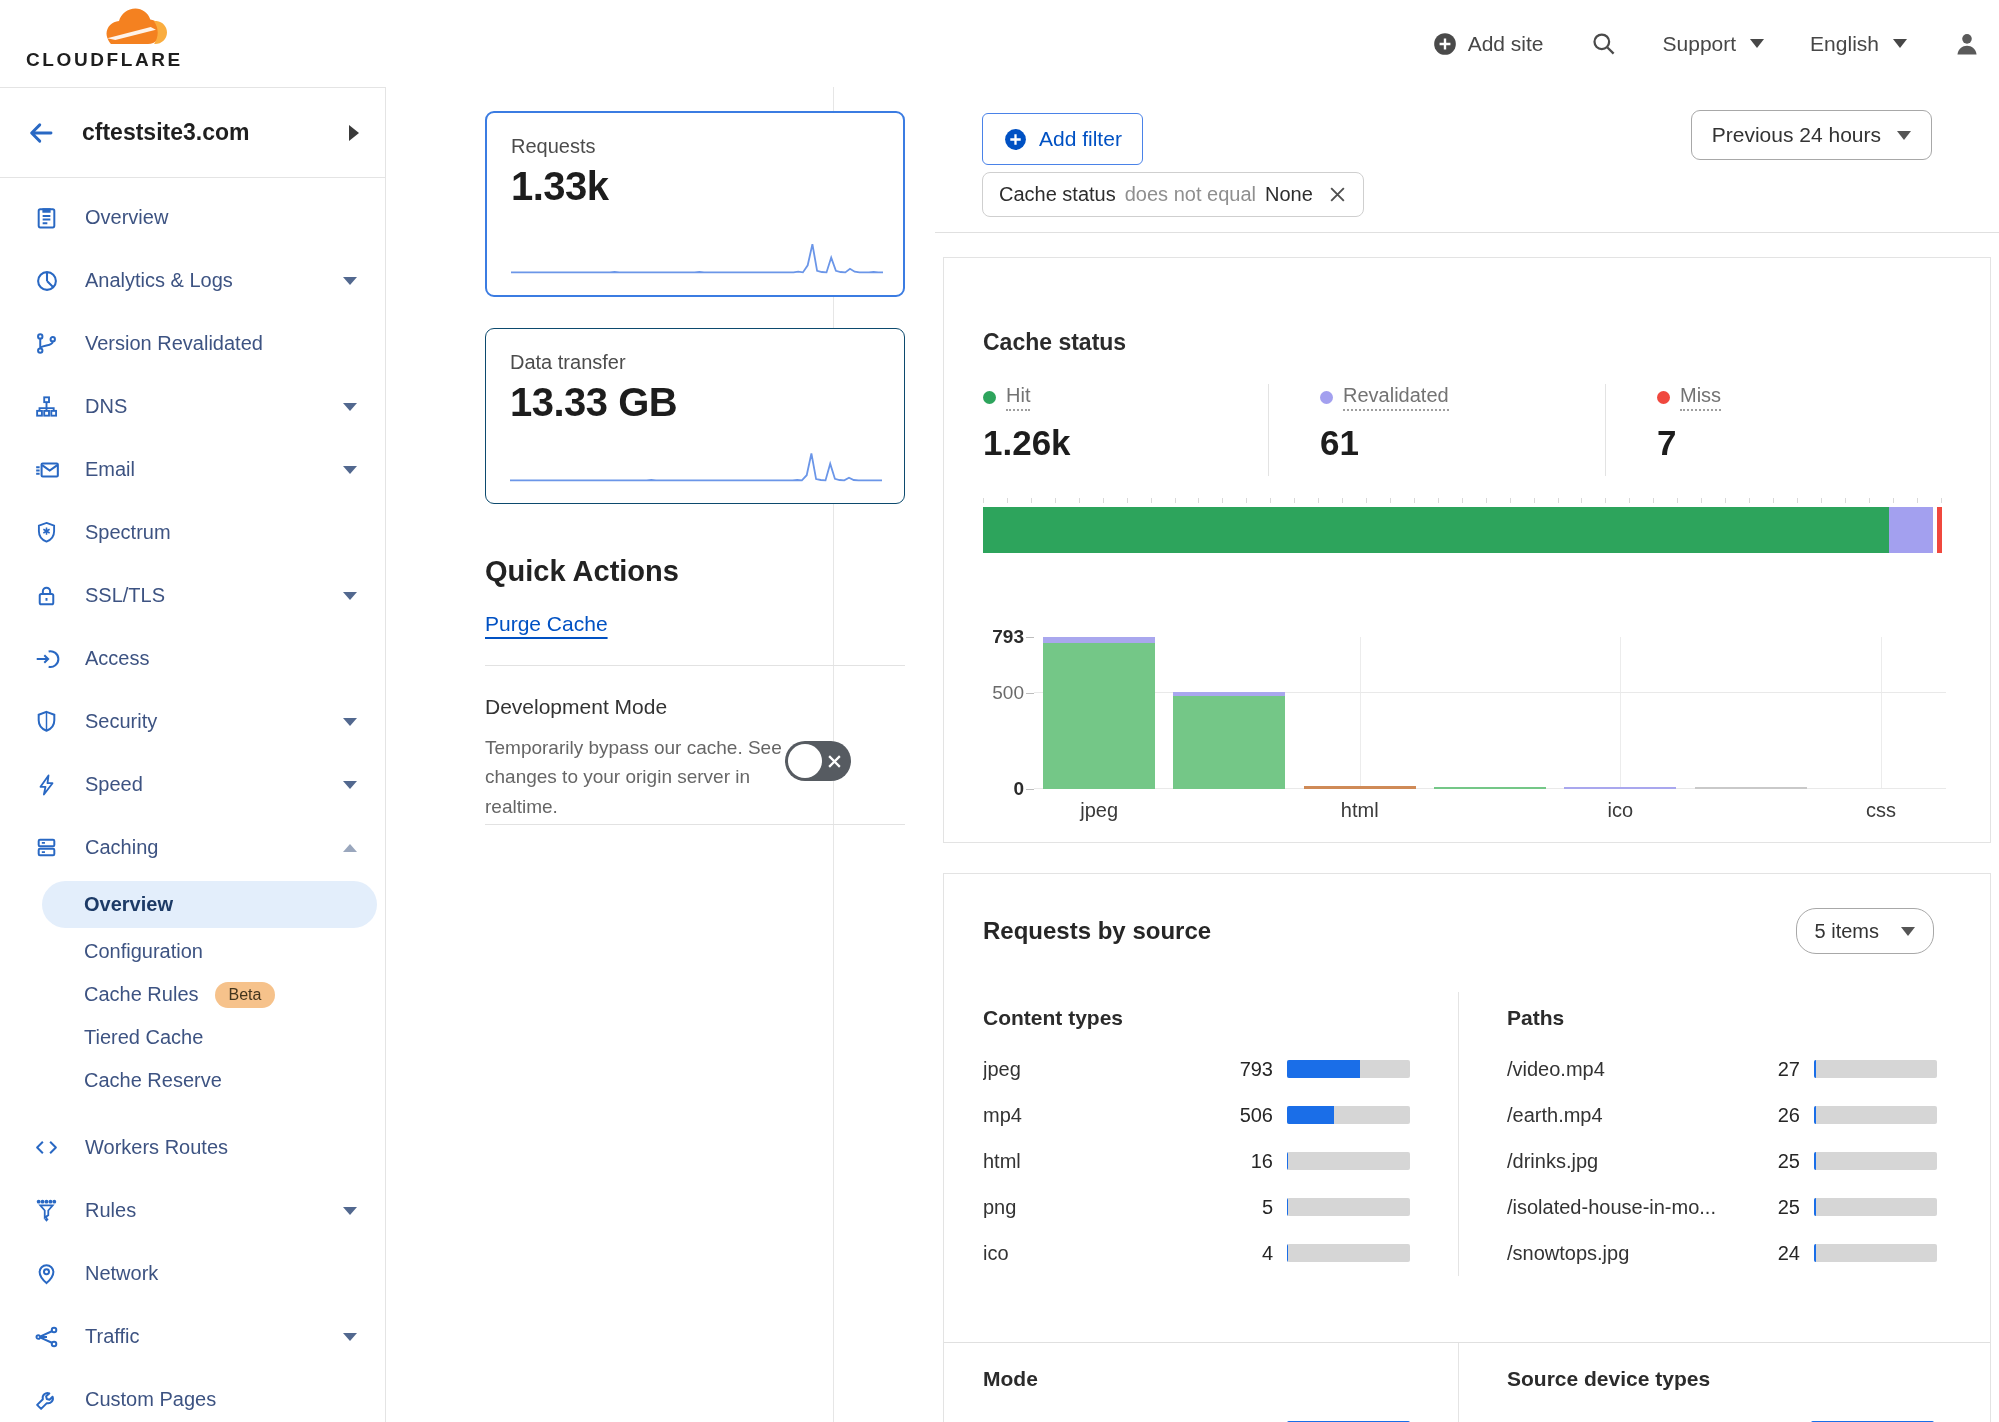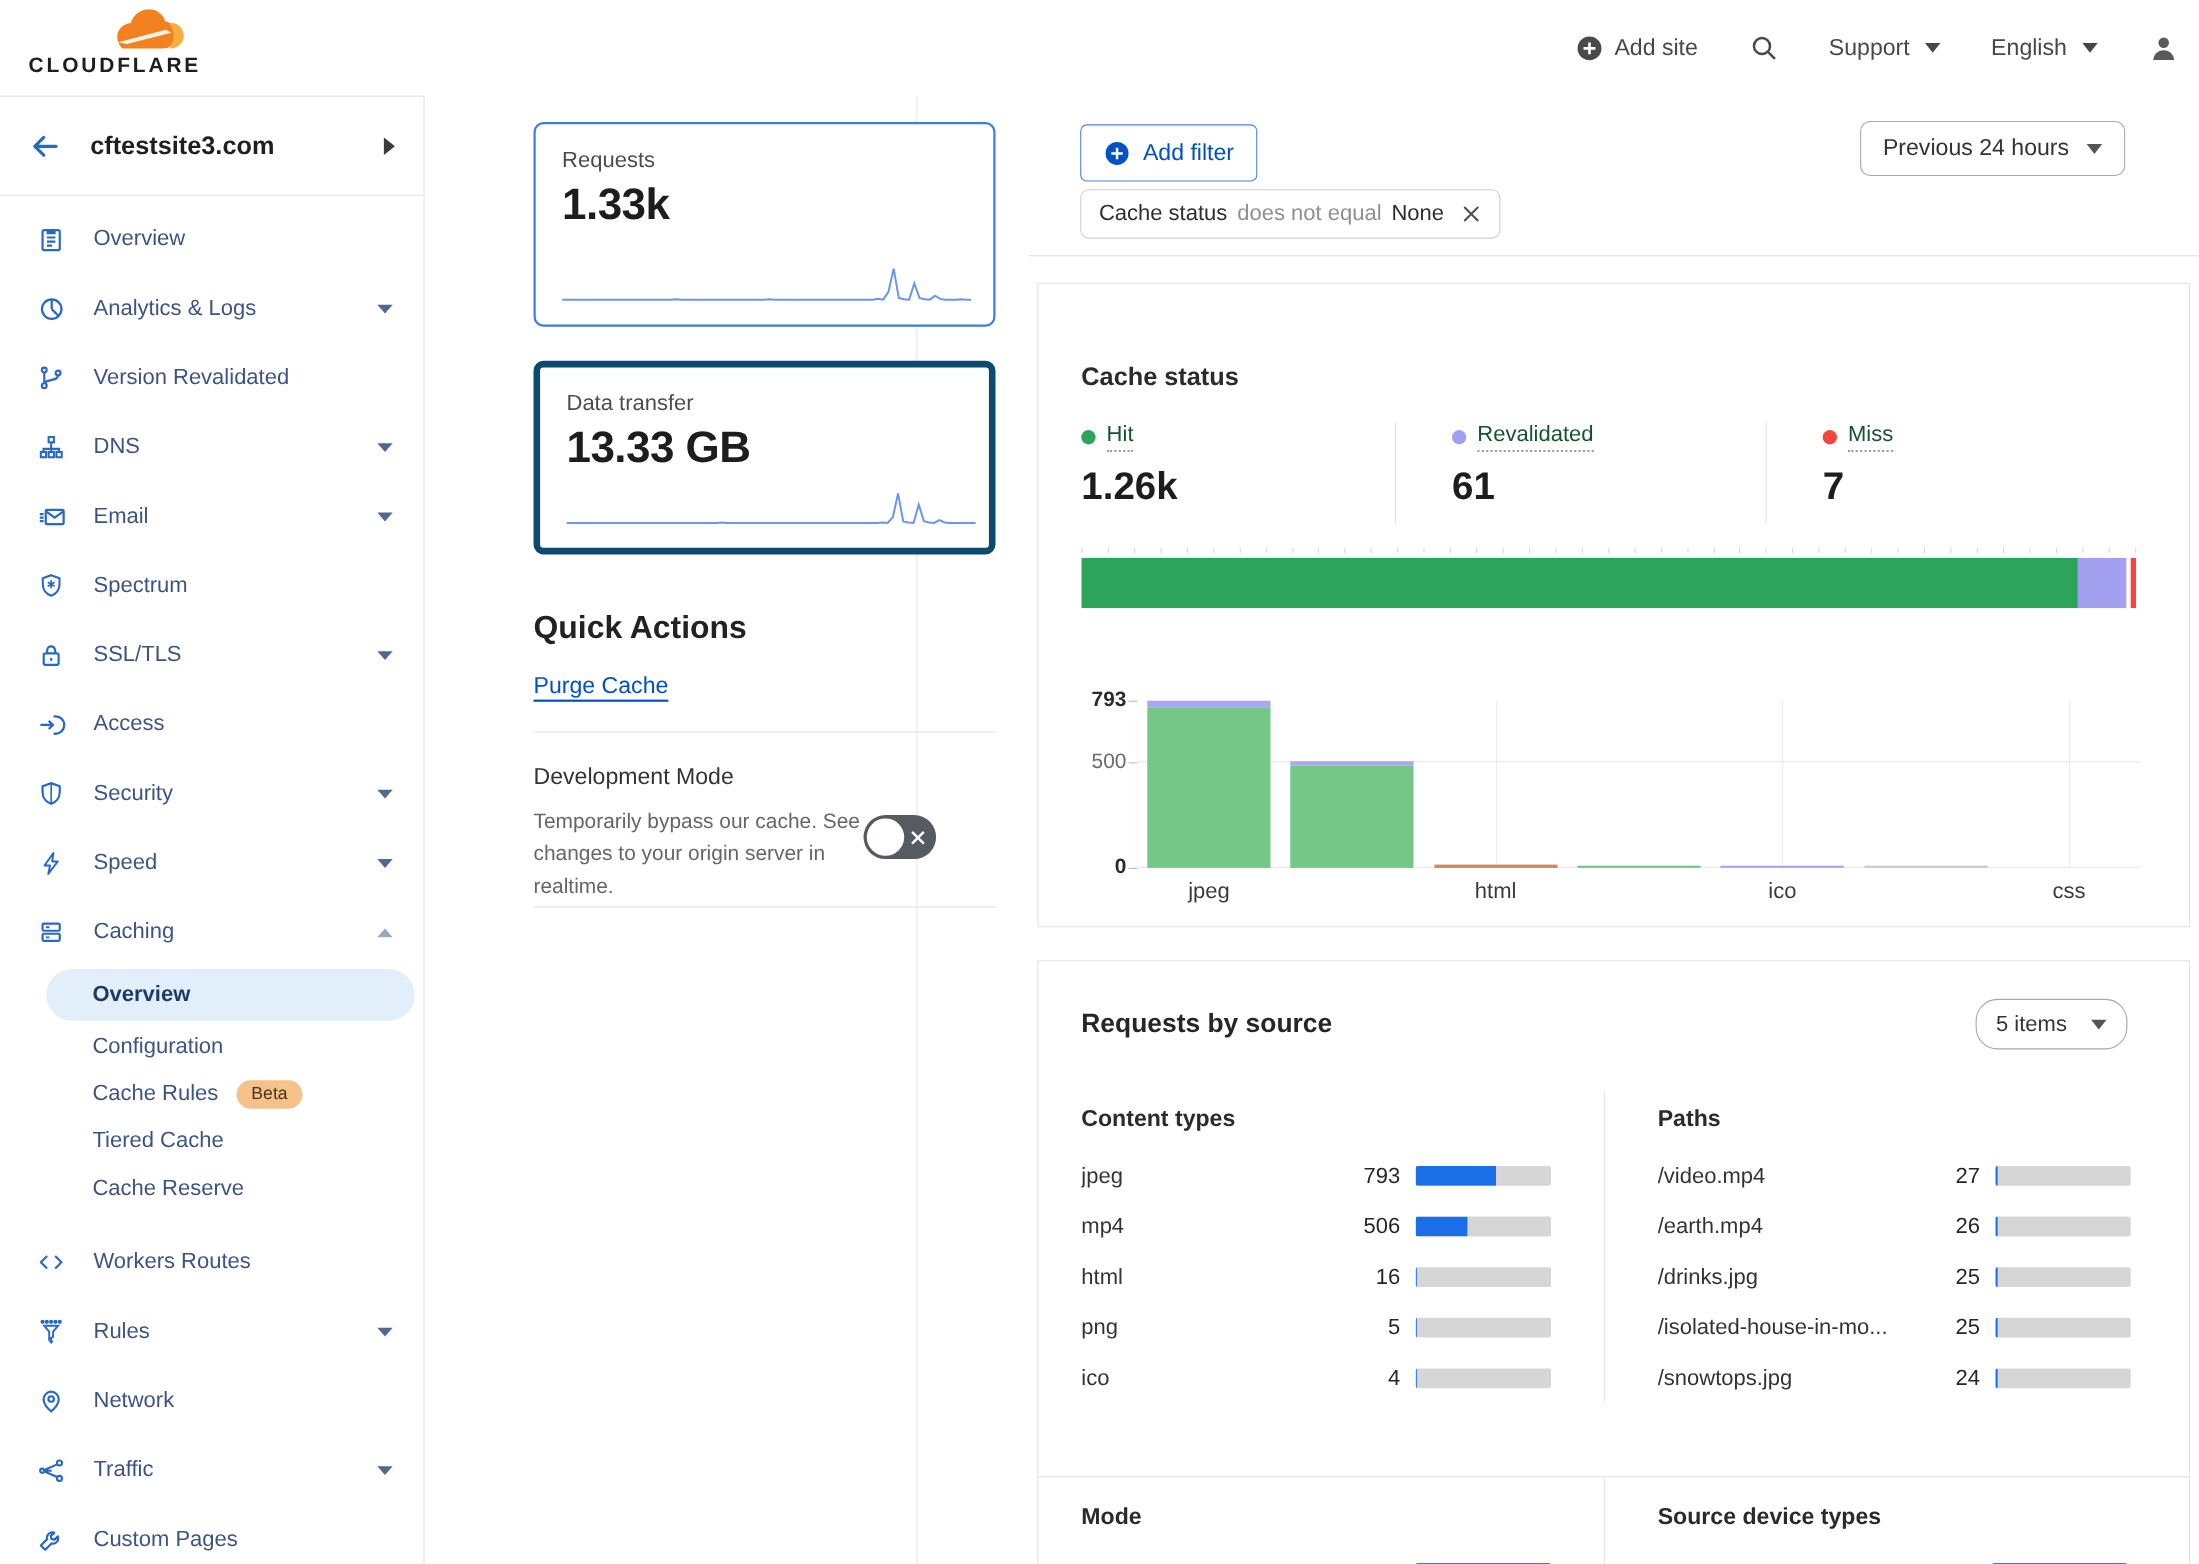--- a/index.html
+++ b/index.html
@@ -27,21 +27,21 @@
   .side-item .lbl{margin-left:25px;font-size:20px;color:#3d5382;}
   .side-caret{position:absolute;right:28px;width:0;height:0;border-left:7px solid transparent;border-right:7px solid transparent;border-top:8px solid #52688f;}
   .side-caret.up{border-top:none;border-bottom:8px solid #9aa7bd;}
   .sub-item{position:relative;height:43px;display:flex;align-items:center;padding-left:84px;font-size:20px;color:#3d5382;cursor:pointer;}
   .sub-active{height:47px;margin:2px 8px 2px 42px;padding-left:42px;background:#e3eefb;border-radius:24px;}
   .sub-active .sub-lbl{font-weight:700;color:#1c3a66;}
   .badge{margin-left:16px;background:#f6c28b;color:#43351d;font-size:16px;padding:4px 14px;border-radius:13px;}
 
   
   .midcol{position:absolute;left:387px;top:87px;width:447px;height:1335px;border-right:1px solid #e6e6e6;background:#fff;}
-  .mcard{position:absolute;left:98px;width:420px;background:#fff;border:6px solid #0c4a6e;border-radius:9px;padding:22px 24px 16px 24px;cursor:pointer;}
+  .mcard{position:absolute;left:98px;width:420px;background:#fff;border:1px solid #0c4a6e;border-radius:9px;padding:22px 24px 16px 24px;cursor:pointer;}
   .mcard.selected{border:2.5px solid #3b7ce2;}
   .mcard .mlabel{font-size:20px;color:#4c4c4c;}
   .mcard .mvalue{font-size:40px;font-weight:700;color:#1d1d1d;margin-top:6px;letter-spacing:-0.5px;}
   .sparkline{position:absolute;left:24px;right:22px;bottom:20px;height:36px;}
   .qa-title{position:absolute;left:98px;top:540px;font-size:29px;font-weight:700;color:#222;}
   .qa-link{position:absolute;left:98px;top:618px;font-size:21px;color:#0051c3;text-decoration:underline;text-underline-offset:6px;cursor:pointer;}
   .divline{position:absolute;left:98px;width:420px;border-top:1px solid #e2e2e2;}
   .devmode{position:absolute;left:98px;top:608px;width:420px;}
   .dev-title{font-size:21px;color:#333;margin-bottom:14px;}
   .dev-body{display:flex;}
@@ -61,21 +61,21 @@
   .topdiv{position:absolute;left:0;top:145px;width:100%;border-top:1px solid #e0e0e0;}
 
   .panel-card{position:absolute;left:8px;width:1048px;background:#fff;border:1px solid #e3e3e3;}
   .card-cache{top:170px;height:586px;padding:52px 48px 0 39px;}
   .cs-title{font-size:23px;font-weight:700;color:#2b2b2b;}
   .stats-row{display:flex;margin-top:28px;height:92px;}
   .stat{flex:1;}
   .stat + .stat{border-left:1px solid #e3e3e3;padding-left:51px;}
   .stat-top{display:flex;align-items:center;gap:10px;}
   .stat-dot{width:13px;height:13px;border-radius:50%;}
-  .stat-label{font-size:20px;color:#14532d;border-bottom:2px dotted #9e9e9e;padding-bottom:2px;cursor:help;}
+  .stat-label{font-size:20px;color:#737373;border-bottom:2px dotted #9e9e9e;padding-bottom:2px;cursor:help;}
   .stat-value{font-size:35px;font-weight:700;color:#1d1d1d;margin-top:12px;}
   .ticks{display:flex;justify-content:space-between;margin-top:22px;height:5px;}
   .ticks i{width:1px;background:#d9d9d9;}
   .stackbar{display:flex;height:46px;margin-top:4px;overflow:hidden;}
   .chartwrap{position:relative;margin-top:84px;margin-left:51px;width:912px;height:152px;}
   .ylab{position:absolute;right:100%;margin-right:10px;font-size:19px;text-align:right;width:44px;transform:translateY(-50%);}
   .gridv{position:absolute;top:0;bottom:0;width:1px;background:#ececec;}
   .gridh{position:absolute;left:0;right:0;height:1px;background:#e9e9e9;}
   .axis-tick{position:absolute;left:-8px;width:8px;height:1px;background:#bdbdbd;}
   .bar{position:absolute;bottom:0;display:flex;flex-direction:column;justify-content:flex-end;}

